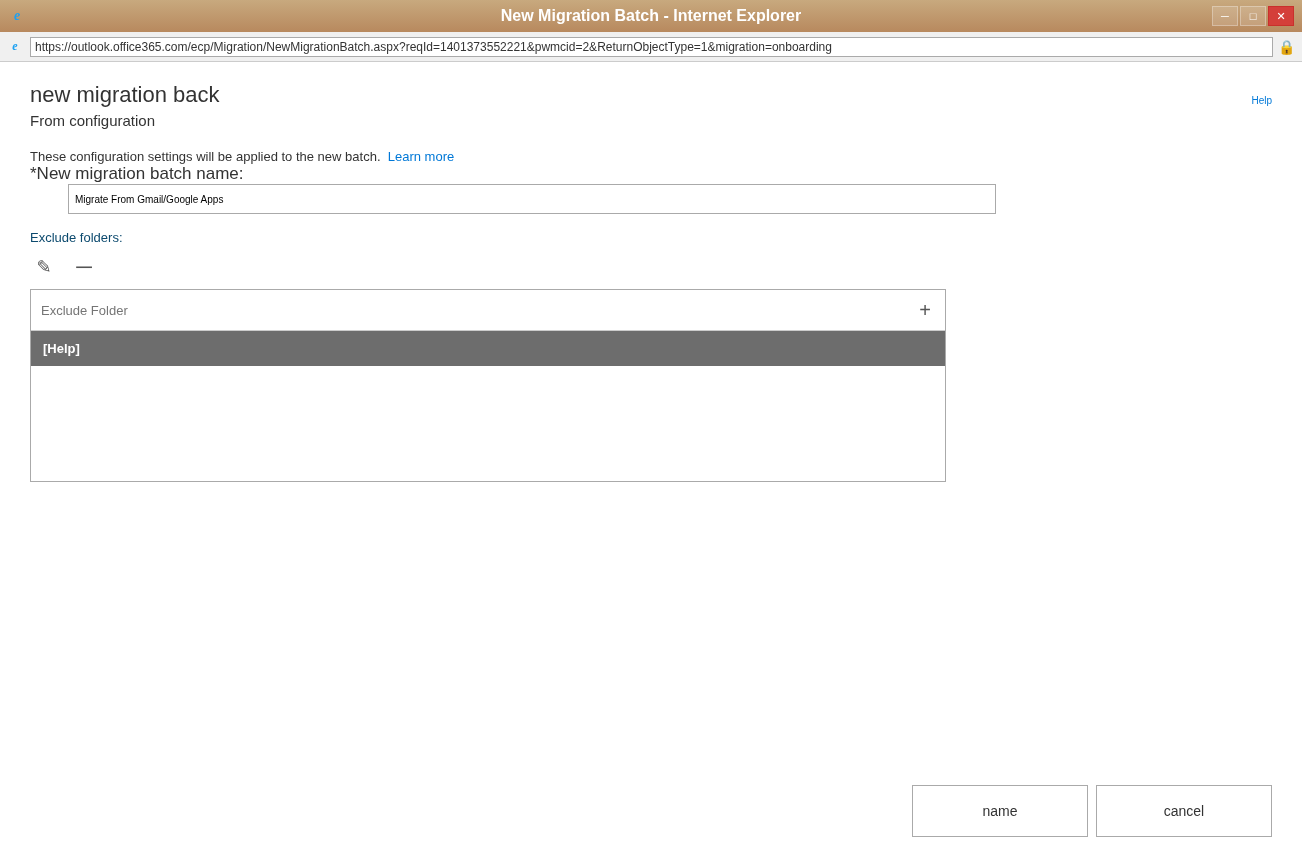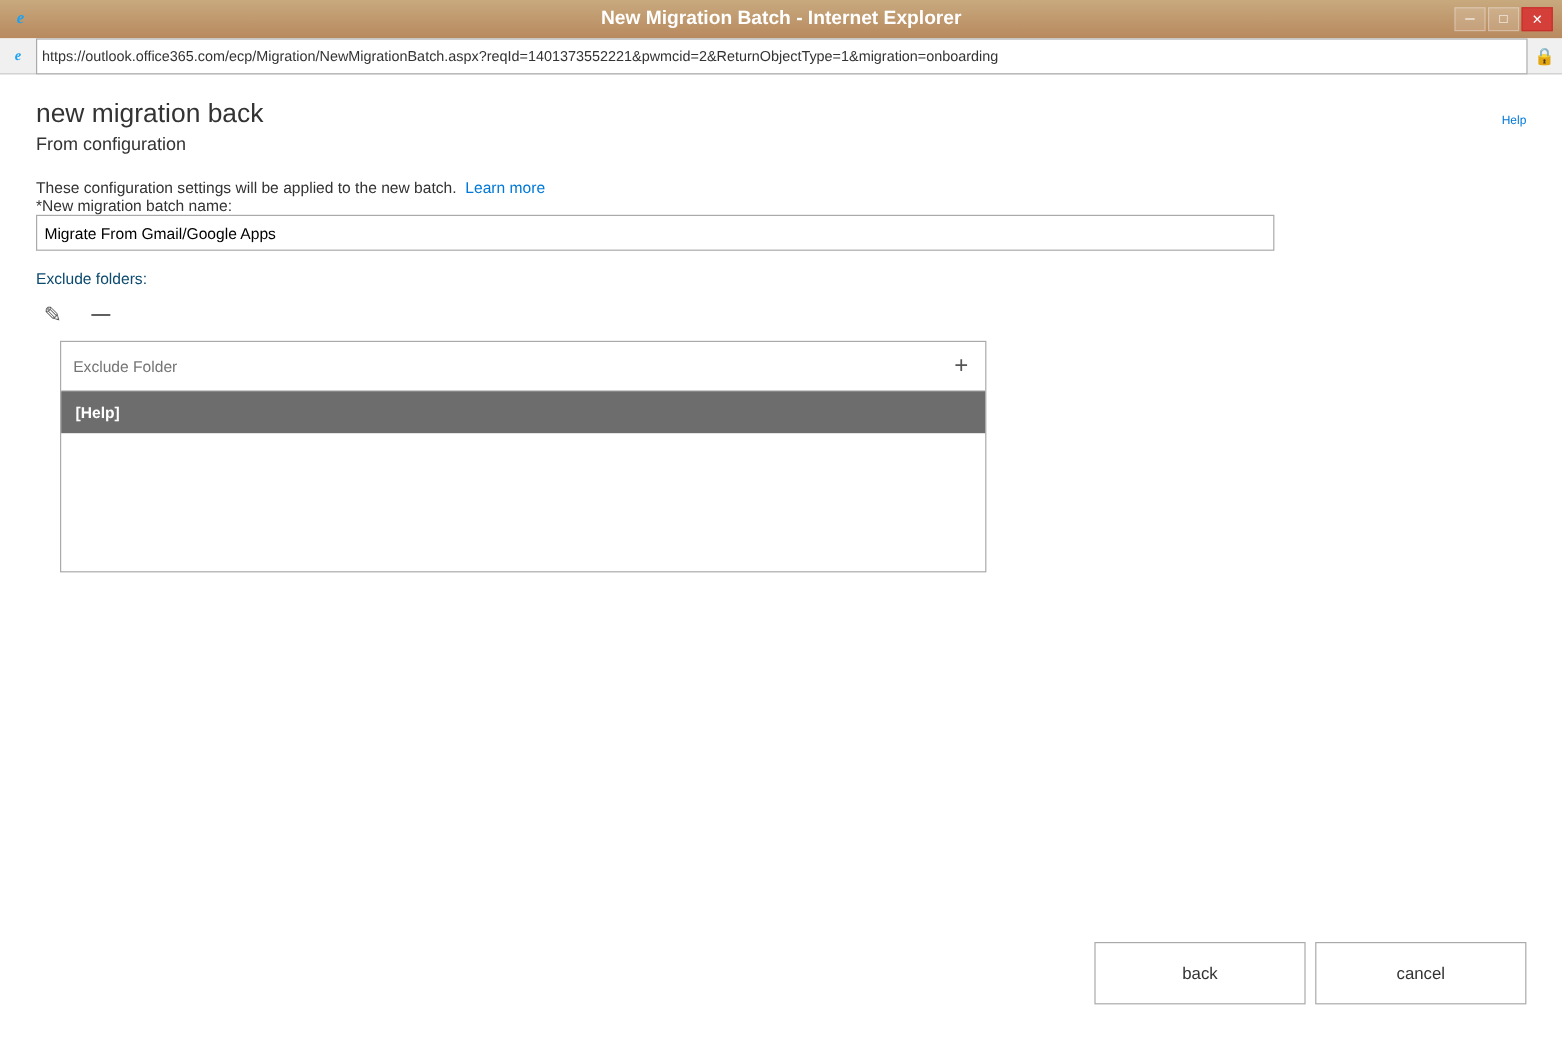--- a/index.html
+++ b/index.html
@@ -74,21 +74,21 @@
     }
     .address-icon {
       width: 18px;
       height: 18px;
       display: flex;
       align-items: center;
       justify-content: center;
     }
     .address-input {
       flex: 1;
-      height: 30px;
+      height: 20px;
       border: 1px solid #aaa;
       padding: 0 4px;
       font-size: 12px;
       background: #fff;
       color: #333;
       outline: none;
     }
     .address-lock {
       color: #666;
       font-size: 14px;
@@ -131,34 +131,35 @@
       color: #333;
     }
 
     .learn-more {
       color: #0078d7;
       text-decoration: none;
       cursor: pointer;
     }
 
     .field-label {
-      font-size: 13px;
+      font-size: 17px;
       color: #333;
       margin-bottom: 6px;
     }
 
     .text-input {
-      width: 1032px;
+      width: 928px;
       height: 30px;
       border: 1px solid #aaa;
       padding: 0 6px;
-      font-size: 13px;
+      font-size: 10px;
       outline: none;
       display: block;
       margin-bottom: 16px;
+      margin-left: 38px;
     }
 
     .section-label {
       font-size: 13px;
       color: #0c4a6e;
       margin-bottom: 8px;
     }
 
     .toolbar-row {
       display: flex;
@@ -175,24 +176,23 @@
       font-size: 18px;
       display: flex;
       align-items: center;
       justify-content: center;
       width: 28px;
       height: 28px;
       padding: 0;
     }
 
     .exclude-panel {
-      width: 772px;
+      width: 916px;
       border: 1px solid #aaa;
       background: #fff;
-      margin-left: 20px;
     }
 
     .exclude-input-row {
       display: flex;
       align-items: center;
       border-bottom: 1px solid #ccc;
       padding: 6px;
       gap: 6px;
     }
 
@@ -325,17 +325,17 @@
         <span>+</span>
       </button>
     </div>
     <div class="folder-list">
       <div class="folder-item selected">[Help]</div>
     </div>
   </div>
 
   
   <div class="bottom-bar">
-    <button class="nav-btn">back</button>
+    <button class="nav-btn">name</button>
     <button class="nav-btn">cancel</button>
   </div>
 
 </div>
 
 </body></html>

